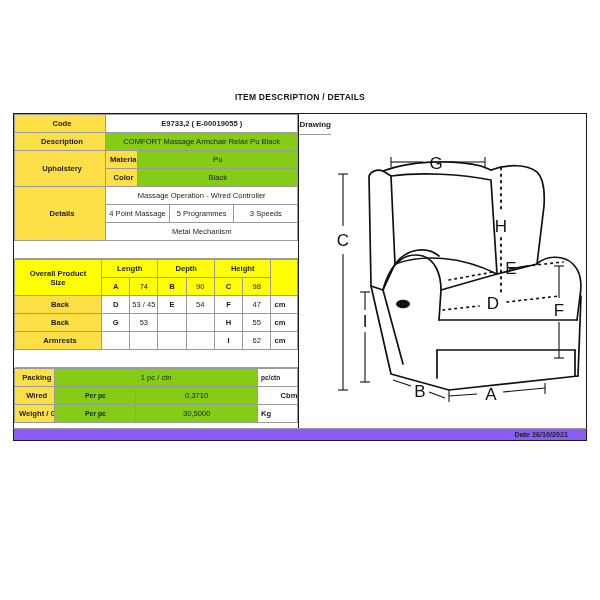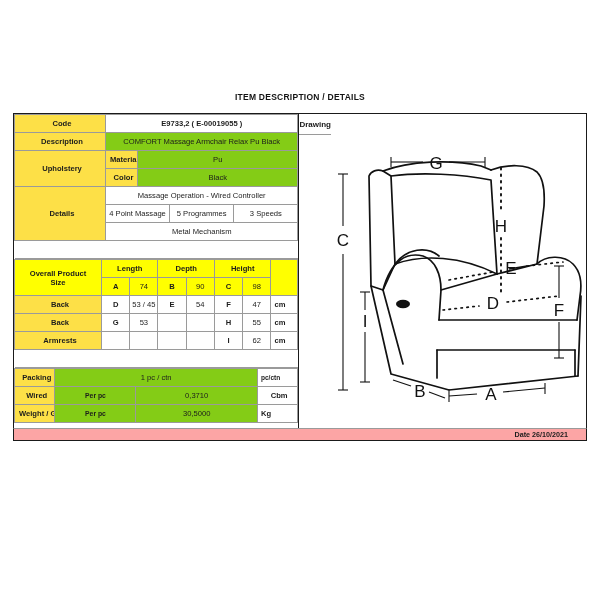--- a/index.html
+++ b/index.html
@@ -112,21 +112,21 @@
     width: 574px;
     height: 13px;
     border: 1.6px solid #1a1a1a;
     border-top: 0.8px solid #9a9a9a;
     box-sizing: border-box;
     display: flex;
     align-items: center;
     justify-content: center;
     font-size: 7.2px;
     font-weight: bold;
-    background: #fca5a5;
+    background: #8b5cf6;
     color: #1c1c1c;
   }
 </style>
 </head>
 <body>
 
 <div id="sheet">
 
   <div class="title-bar">ITEM DESCRIPTION / DETAILS</div>
 
@@ -231,21 +231,21 @@
         <tbody>
         <tr>
           <td class="lbl">Packing</td>
           <td colspan="5" class="shade">1 pc / ctn</td>
           <td class="bold" style="text-align:left;padding-left:3px;font-size:6.6px">pc/ctn</td>
         </tr>
         <tr>
           <td class="lbl">Wired</td>
           <td colspan="2" class="bold shade" style="font-size:6.8px">Per pc</td>
           <td colspan="3" class="shade">0,3710</td>
-          <td class="bold" style="text-align:center;padding-left:3px">Cbm</td>
+          <td class="bold" style="text-align:right;padding-left:3px">Cbm</td>
         </tr>
         <tr>
           <td class="lbl">Weight / Gross</td>
           <td colspan="2" class="bold shade" style="font-size:6.8px">Per pc</td>
           <td colspan="3" class="shade">30,5000</td>
           <td class="bold" style="text-align:left;padding-left:3px">Kg</td>
         </tr>
       </tbody>
         </table>
 

